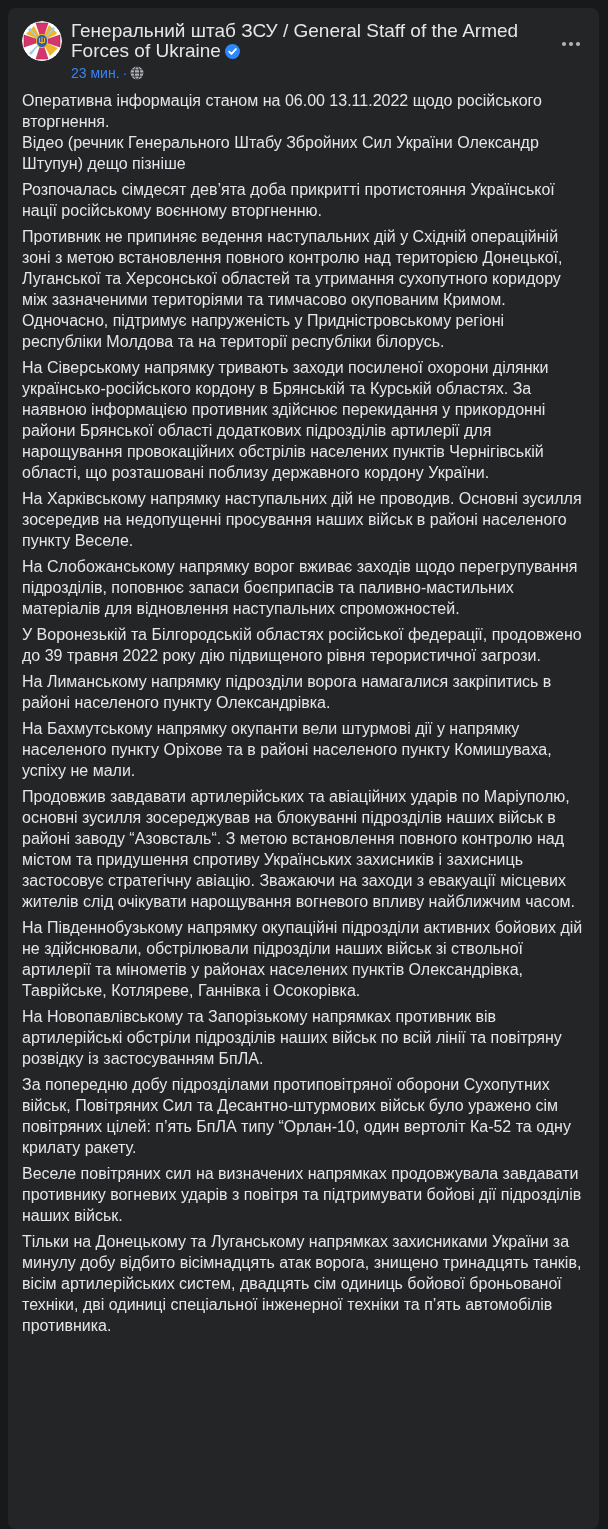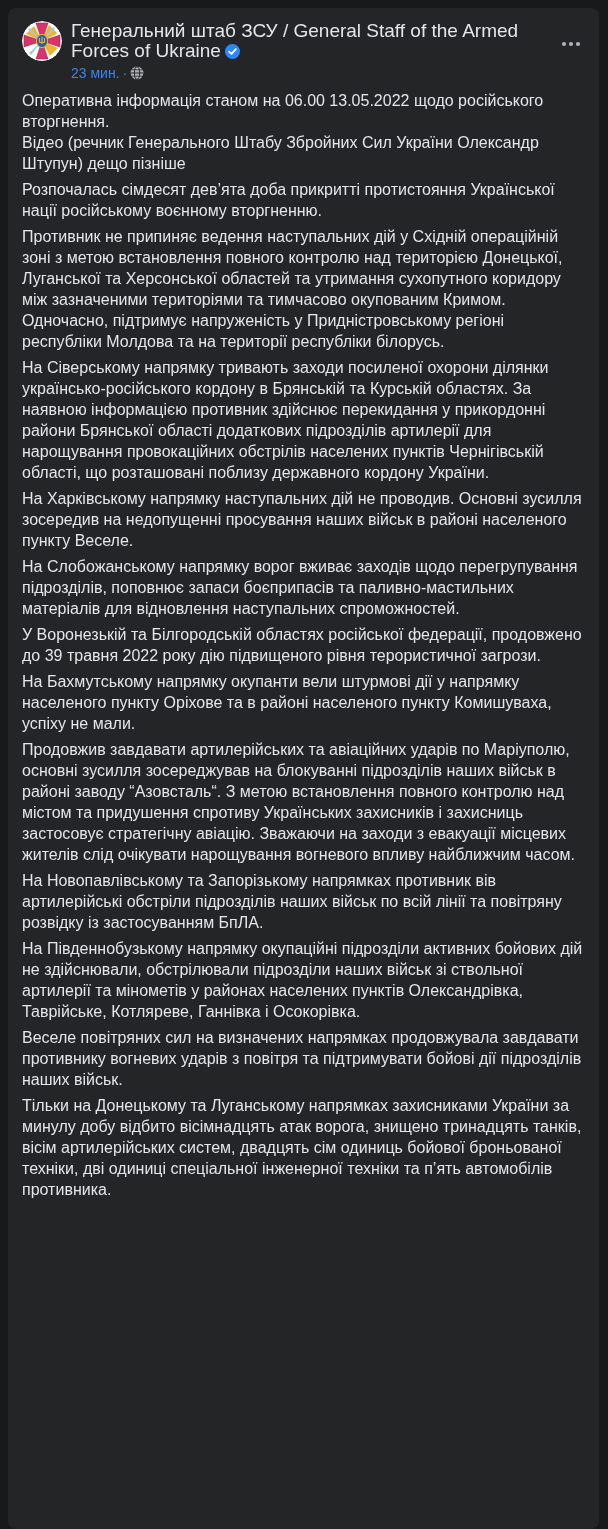--- a/index.html
+++ b/index.html
@@ -152,31 +152,33 @@
         <circle cx="4" cy="11" r="2.1" fill="#b0b3b8"></circle>
         <circle cx="11" cy="11" r="2.1" fill="#b0b3b8"></circle>
         <circle cx="18" cy="11" r="2.1" fill="#b0b3b8"></circle>
       </svg>
     </button>
 
   </div>
 
   <div class="post-body">
     <div>
-        <p class="para">Оперативна інформація станом на 06.00 13.05.2022 щодо російського вторгнення.
+        <p class="para">Оперативна інформація станом на 06.00 13.11.2022 щодо російського вторгнення.
 Відео (речник Генерального Штабу Збройних Сил України Олександр Штупун) дещо пізніше</p>
         <p class="para">Розпочалась сімдесят дев’ята доба прикритті протистояння Української нації російському воєнному вторгненню.</p>
         <p class="para">Противник не припиняє ведення наступальних дій у Східній операційній зоні з метою встановлення повного контролю над територією Донецької, Луганської та Херсонської областей та утримання сухопутного коридору між зазначеними територіями та тимчасово окупованим Кримом. Одночасно, підтримує напруженість у Придністровському регіоні республіки Молдова та на території республіки білорусь.</p>
         <p class="para">На Сіверському напрямку тривають заходи посиленої охорони ділянки українсько-російського кордону в Брянській та Курській областях. За наявною інформацією противник здійснює перекидання у прикордонні райони Брянської області додаткових підрозділів артилерії для нарощування провокаційних обстрілів населених пунктів Чернігівській області, що розташовані поблизу державного кордону України.</p>
         <p class="para">На Харківському напрямку наступальних дій не проводив. Основні зусилля зосередив на недопущенні просування наших військ в районі населеного пункту Веселе.</p>
         <p class="para">На Слобожанському напрямку ворог вживає заходів щодо перегрупування підрозділів, поповнює запаси боєприпасів та паливно-мастильних матеріалів для відновлення наступальних спроможностей.</p>
         <p class="para">У Воронезькій та Білгородській областях російської федерації, продовжено до 39 травня 2022 року дію підвищеного  рівня терористичної загрози.</p>
+        <p class="para">На Лиманському напрямку підрозділи ворога намагалися закріпитись в районі населеного пункту Олександрівка.</p>
         <p class="para">На Бахмутському напрямку окупанти вели штурмові дії у напрямку населеного пункту Оріхове та в районі населеного пункту Комишуваха, успіху не мали.</p>
         <p class="para">Продовжив завдавати артилерійських та авіаційних ударів по Маріуполю, основні зусилля зосереджував на блокуванні підрозділів наших військ в районі заводу “Азовсталь“. З метою встановлення повного контролю над містом та придушення спротиву Українських захисників і захисниць застосовує стратегічну авіацію. Зважаючи на заходи з евакуації місцевих жителів слід очікувати нарощування вогневого впливу найближчим часом.</p>
+        <p class="para">На Південнобузькому напрямку окупаційні підрозділи активних бойових дій не здійснювали, обстрілювали підрозділи наших військ зі ствольної артилерії та мінометів у районах населених пунктів Олександрівка, Таврійське, Котляреве, Ганнівка і Осокорівка.</p>
         <p class="para">На Новопавлівському та Запорізькому напрямках противник вів артилерійські обстріли підрозділів наших військ по всій лінії та повітряну розвідку із застосуванням БпЛА.</p>
-        <p class="para">На Південнобузькому напрямку окупаційні підрозділи активних бойових дій не здійснювали, обстрілювали підрозділи наших військ зі ствольної артилерії та мінометів у районах населених пунктів Олександрівка, Таврійське, Котляреве, Ганнівка і Осокорівка.</p>
+        <p class="para">За попередню добу підрозділами протиповітряної оборони Сухопутних військ, Повітряних Сил та Десантно-штурмових військ було уражено сім повітряних цілей: п’ять БпЛА типу “Орлан-10, один вертоліт Ка-52 та одну крилату ракету.</p>
         <p class="para">Веселе повітряних сил на визначених напрямках продовжувала завдавати противнику вогневих ударів з повітря та підтримувати бойові дії підрозділів наших військ.</p>
         <p class="para">Тільки на Донецькому та Луганському напрямках захисниками України за минулу добу відбито вісімнадцять атак ворога, знищено тринадцять танків, вісім артилерійських систем, двадцять сім одиниць бойової броньованої техніки, дві одиниці спеціальної інженерної техніки та п’ять автомобілів противника.</p>
       </div>
 
   </div>
 
 </div>
 
 </body></html>

